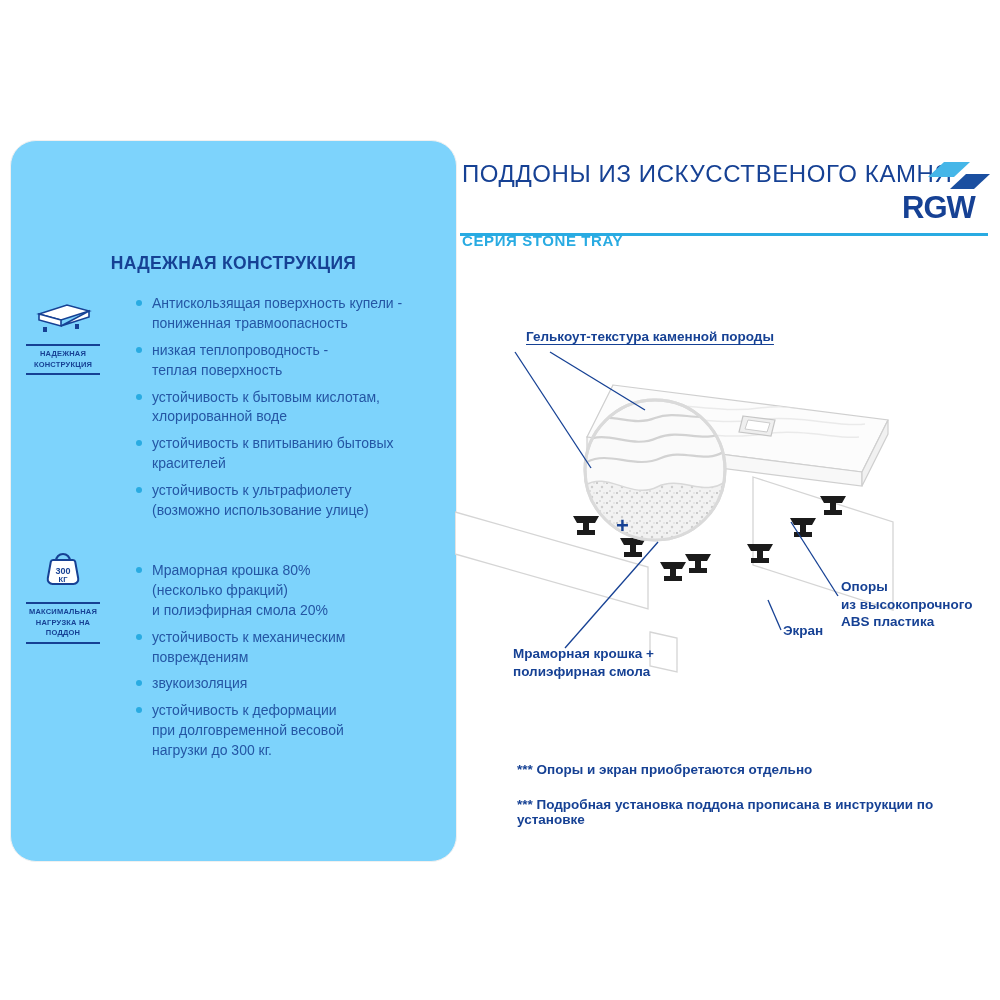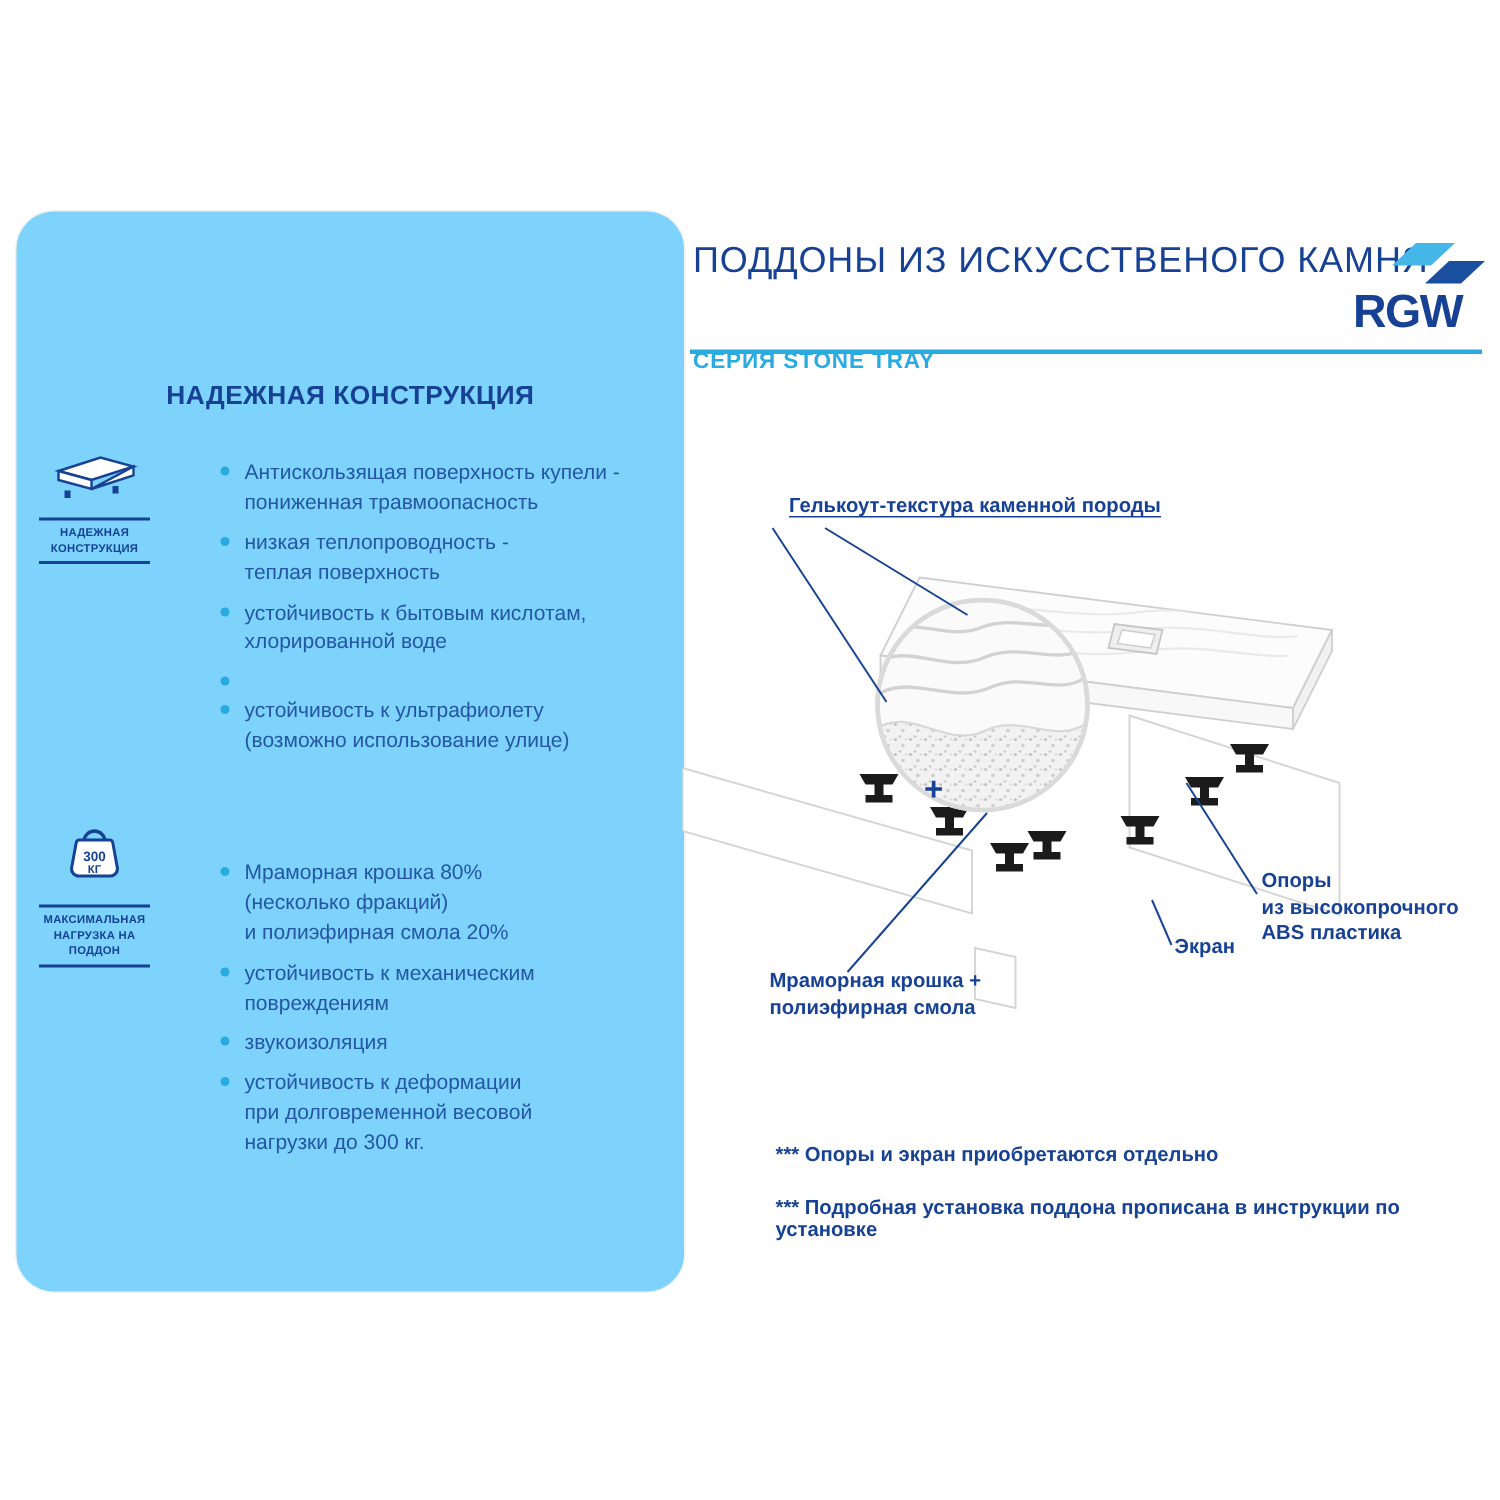--- a/index.html
+++ b/index.html
@@ -22,21 +22,21 @@
   }
   .card-title{
     position:absolute;left:0;right:0;top:112px;text-align:center;
     font-size:17.5px;font-weight:bold;color:var(--dark);letter-spacing:.3px;
   }
   .badge{
     position:absolute;width:80px;text-align:center;color:var(--dark);
   }
   .badge .rule{height:2px;background:var(--dark);margin:3px 3px;}
   .badge .blabel{font-size:7.5px;font-weight:bold;line-height:1.4;letter-spacing:.2px;}
-  .bullets{list-style:none;margin:16px;padding:0;position:absolute;width:320px;}
+  .bullets{list-style:none;margin:5px;padding:0;position:absolute;width:320px;}
   .bullets li{display:flex;gap:10px;margin-bottom:7px;font-size:14px;line-height:1.42;color:var(--text);}
   .bullets .dot{flex:0 0 auto;width:6px;height:6px;border-radius:50%;background:var(--light);margin-top:6px;}
 
   
   .hdr-title{position:absolute;left:462px;top:160px;font-size:24px;font-weight:normal;color:var(--dark);letter-spacing:.6px;}
   .hdr-sub{position:absolute;left:462px;top:196px;font-size:15px;font-weight:bold;color:var(--light);letter-spacing:.6px;margin-top:36px;}
   .divider{position:absolute;left:460px;top:233px;width:528px;height:3px;background:var(--light);}
   .logo{position:absolute;left:898px;top:160px;text-align:right;}
 
   
@@ -80,20 +80,22 @@
         <span class="pre">низкая теплопроводность -
 теплая поверхность</span>
       </li>
     <li>
         <span class="dot"></span>
         <span class="pre">устойчивость к бытовым кислотам,
 хлорированной воде</span>
       </li>
     <li>
         <span class="dot"></span>
+        <span class="pre">устойчивость к впитыванию бытовых
+красителей</span>
       </li>
     <li>
         <span class="dot"></span>
         <span class="pre">устойчивость к ультрафиолету
 (возможно использование улице)</span>
       </li>
   </ul>
 
   <div class="badge" style="left:12px;top:408px;">
     <svg width="46" height="46" viewBox="0 0 46 46">

